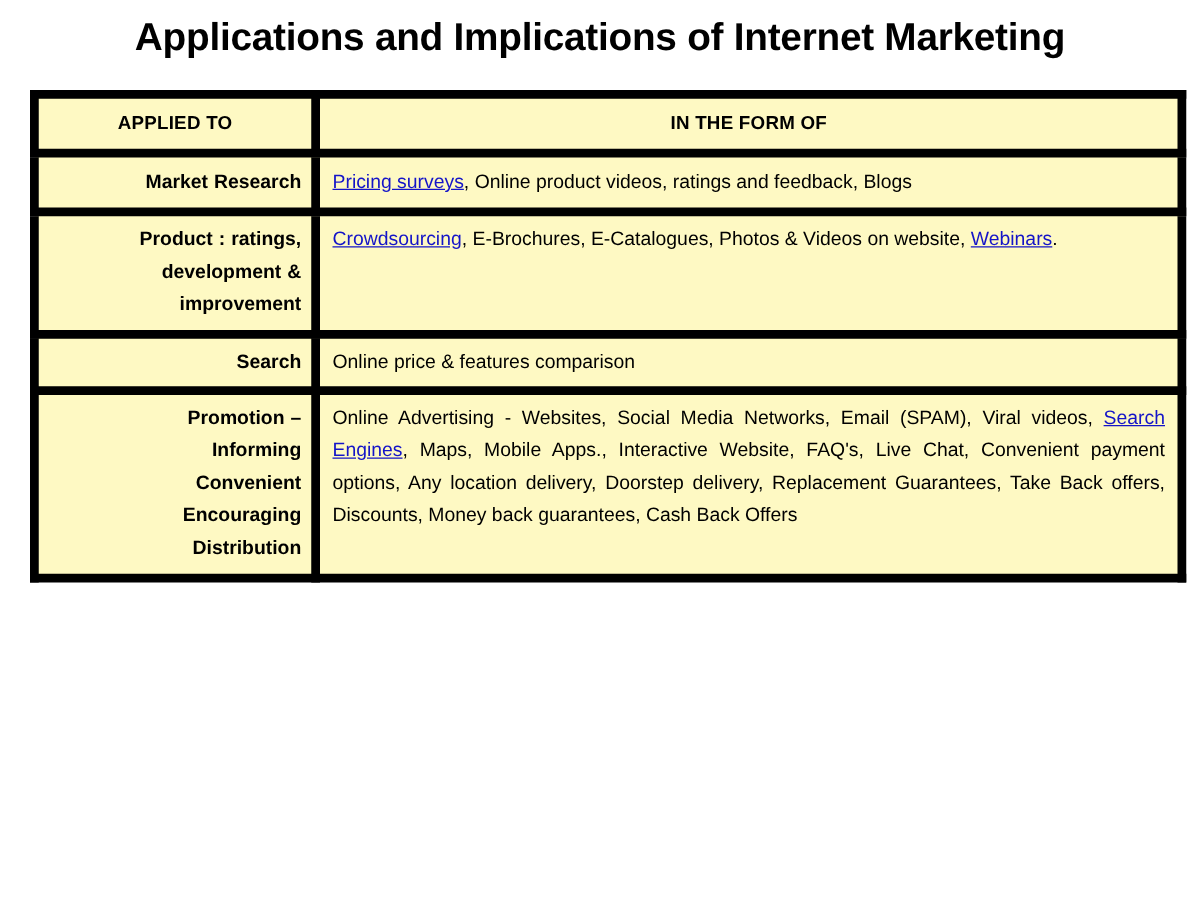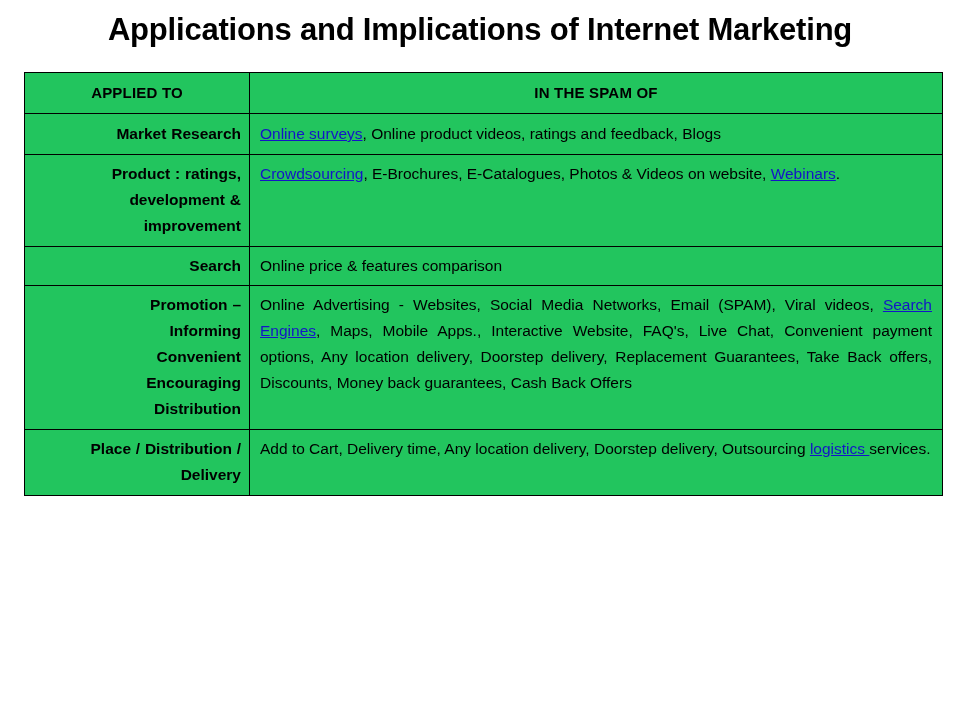--- a/index.html
+++ b/index.html
@@ -43,24 +43,24 @@
     position: absolute;
     left: 24px;
     top: 72px;
     width: 918px;
     border-collapse: collapse;
     table-layout: fixed;
     background: #ffffff;
   }
   .content-table td,
   .content-table th {
-    border: 1px solid #000000;
+    border: 7px solid #000000;
     padding: 0;
     vertical-align: top;
-    background: #22c55e;
+    background: #fef9c3;
   }
 
   col.col-applied { width: 225px; }
   col.col-form    { width: 693px; }
 
   
   .hdr-cell {
     text-align: center;
     font-weight: bold;
     font-size: 15px;
@@ -110,46 +110,42 @@
   <div class="slide-title">Applications and Implications of Internet Marketing</div>
 
   <table class="content-table">
     <colgroup>
       <col class="col-applied">
       <col class="col-form">
     </colgroup>
     <thead>
       <tr>
         <th class="hdr-cell">APPLIED TO</th>
-        <th class="hdr-cell">IN THE SPAM OF</th>
+        <th class="hdr-cell">IN THE FORM OF</th>
       </tr>
     </thead>
     <tbody>
 
       <tr class="row-market">
         <td class="applied-cell"><span>Market Research</span></td>
-        <td class="form-cell nojustify"><a class="lnk" href="#">Online surveys</a><span>, Online product videos, ratings and feedback, Blogs</span></td>
+        <td class="form-cell nojustify"><a class="lnk" href="#">Pricing surveys</a><span>, Online product videos, ratings and feedback, Blogs</span></td>
       </tr>
 
       <tr class="row-product">
         <td class="applied-cell"><span>Product : ratings,</span><br><span>development &amp;</span><br><span>improvement</span></td>
         <td class="form-cell"><a class="lnk" href="#">Crowdsourcing</a><span>, E-Brochures, E-Catalogues, Photos &amp; Videos on website, </span><a class="lnk" href="#">Webinars</a><span>.</span></td>
       </tr>
 
       <tr class="row-pricing">
         <td class="applied-cell"><span>Search</span></td>
         <td class="form-cell nojustify"><span>Online price &amp; features comparison</span></td>
       </tr>
 
       <tr class="row-promotion">
         <td class="applied-cell"><span>Promotion –</span><br><span>Informing</span><br><span>Convenient</span><br><span>Encouraging</span><br><span>Distribution</span></td>
         <td class="form-cell"><span>Online Advertising - Websites, Social Media Networks, Email (SPAM), Viral videos, </span><a class="lnk" href="#">Search Engines</a><span>, Maps, Mobile Apps., Interactive Website, FAQ's, Live Chat, Convenient payment options, Any location delivery, Doorstep delivery, Replacement Guarantees, Take Back offers, Discounts, Money back guarantees, Cash Back Offers</span></td>
       </tr>
 
-      <tr class="row-place">
-        <td class="applied-cell"><span>Place / Distribution /</span><br><span>Delivery</span></td>
-        <td class="form-cell"><span>Add to Cart, Delivery time, Any location delivery, Doorstep delivery, Outsourcing </span><a class="lnk" href="#">logistics </a><span>services.</span></td>
-      </tr>
 
     </tbody>
   </table>
 
 </div>
 
 </body></html>

